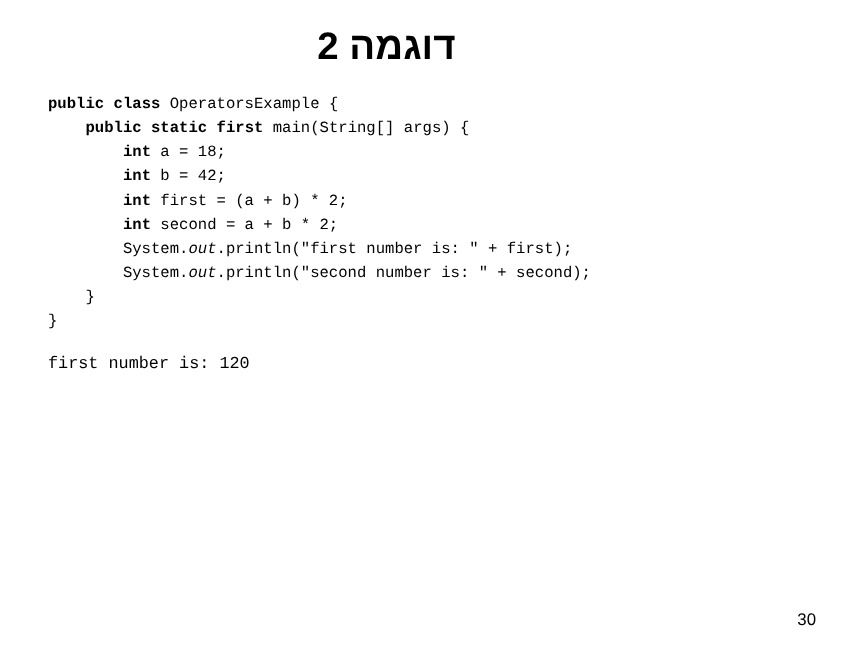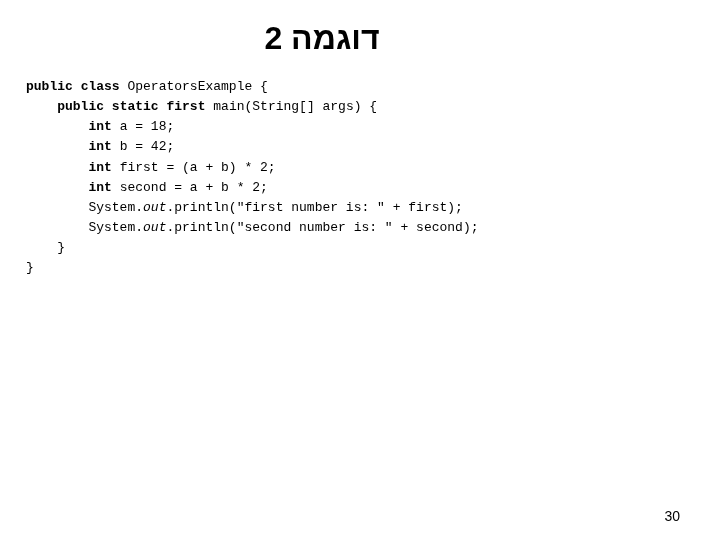--- a/index.html
+++ b/index.html
@@ -8,21 +8,21 @@
       height: 540px;
       background: #fff;
       font-family: Arial, sans-serif;
       overflow: hidden;
       position: relative;
     }
 
     .page-container {
       width: 644px;
       height: 540px;
-      padding: 20px 26px;
+      padding: 20px 40px;
       display: flex;
       flex-direction: column;
     }
 
     .title {
       text-align: center;
       font-size: 32px;
       font-weight: bold;
       color: #000;
       margin-bottom: 20px;
@@ -85,16 +85,17 @@
         <span class="kw">int</span> a = 18;
         <span class="kw">int</span> b = 42;
         <span class="kw">int</span> first = (a + b) * 2;
         <span class="kw">int</span> second = a + b * 2;
         System.<span class="italic">out</span>.println("first number is: " + first);
         System.<span class="italic">out</span>.println("second number is: " + second);
     }
 }</div>
 
   <div class="output-block">
+    <div>first number is: 120</div>
   </div>
 </div>
 
 <div class="page-number">30</div>
 
 </body></html>

